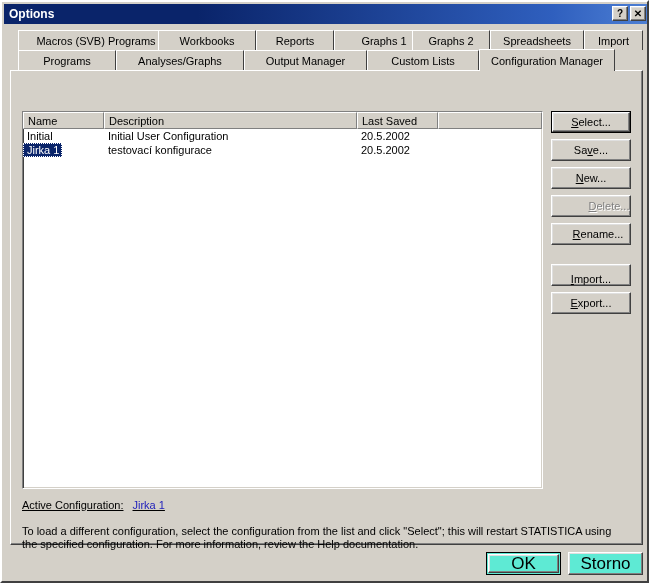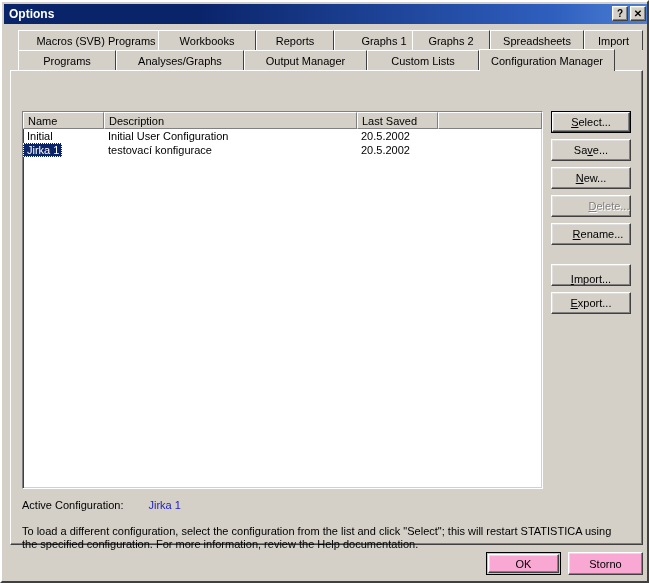--- a/index.html
+++ b/index.html
@@ -243,50 +243,51 @@
   .accel { text-decoration: underline; }
 
   
   #active-cfg {
     position: absolute;
     left: 11px; top: 428px;
     font-size: 11px;
     color: #000000;
     white-space: nowrap;
     display: flex;
-    gap: 25px;
+    gap: 9px;
+    text-decoration: underline;
   }
   #active-cfg-value { color: #2222bb; }
 
   #help-text {
     position: absolute;
     left: 11px; top: 454px;
     width: 600px;
     font-size: 11px;
     color: #000000;
     line-height: 13px;
   }
 
   
   .bottom-btn {
     position: absolute;
     top: 550px;
     width: 75px;
     height: 23px;
     box-sizing: border-box;
-    background: #f9a8d4;
+    background: #5eead4;
     border-top: 1px solid #ffffff;
     border-left: 1px solid #ffffff;
     border-right: 1px solid #404040;
     border-bottom: 1px solid #404040;
     box-shadow: inset -1px -1px 0 #808080, inset 1px 1px 0 #dfdfdf;
     display: flex;
     align-items: center;
     justify-content: center;
-    font-size: 11px;
+    font-size: 17px;
     color: #000000;
     cursor: default;
   }
   #btn-ok {
     left: 484px;
     border: 1px solid #000000;
     box-shadow: none;
     padding: 1px;
   }
   #btn-ok .inner {

